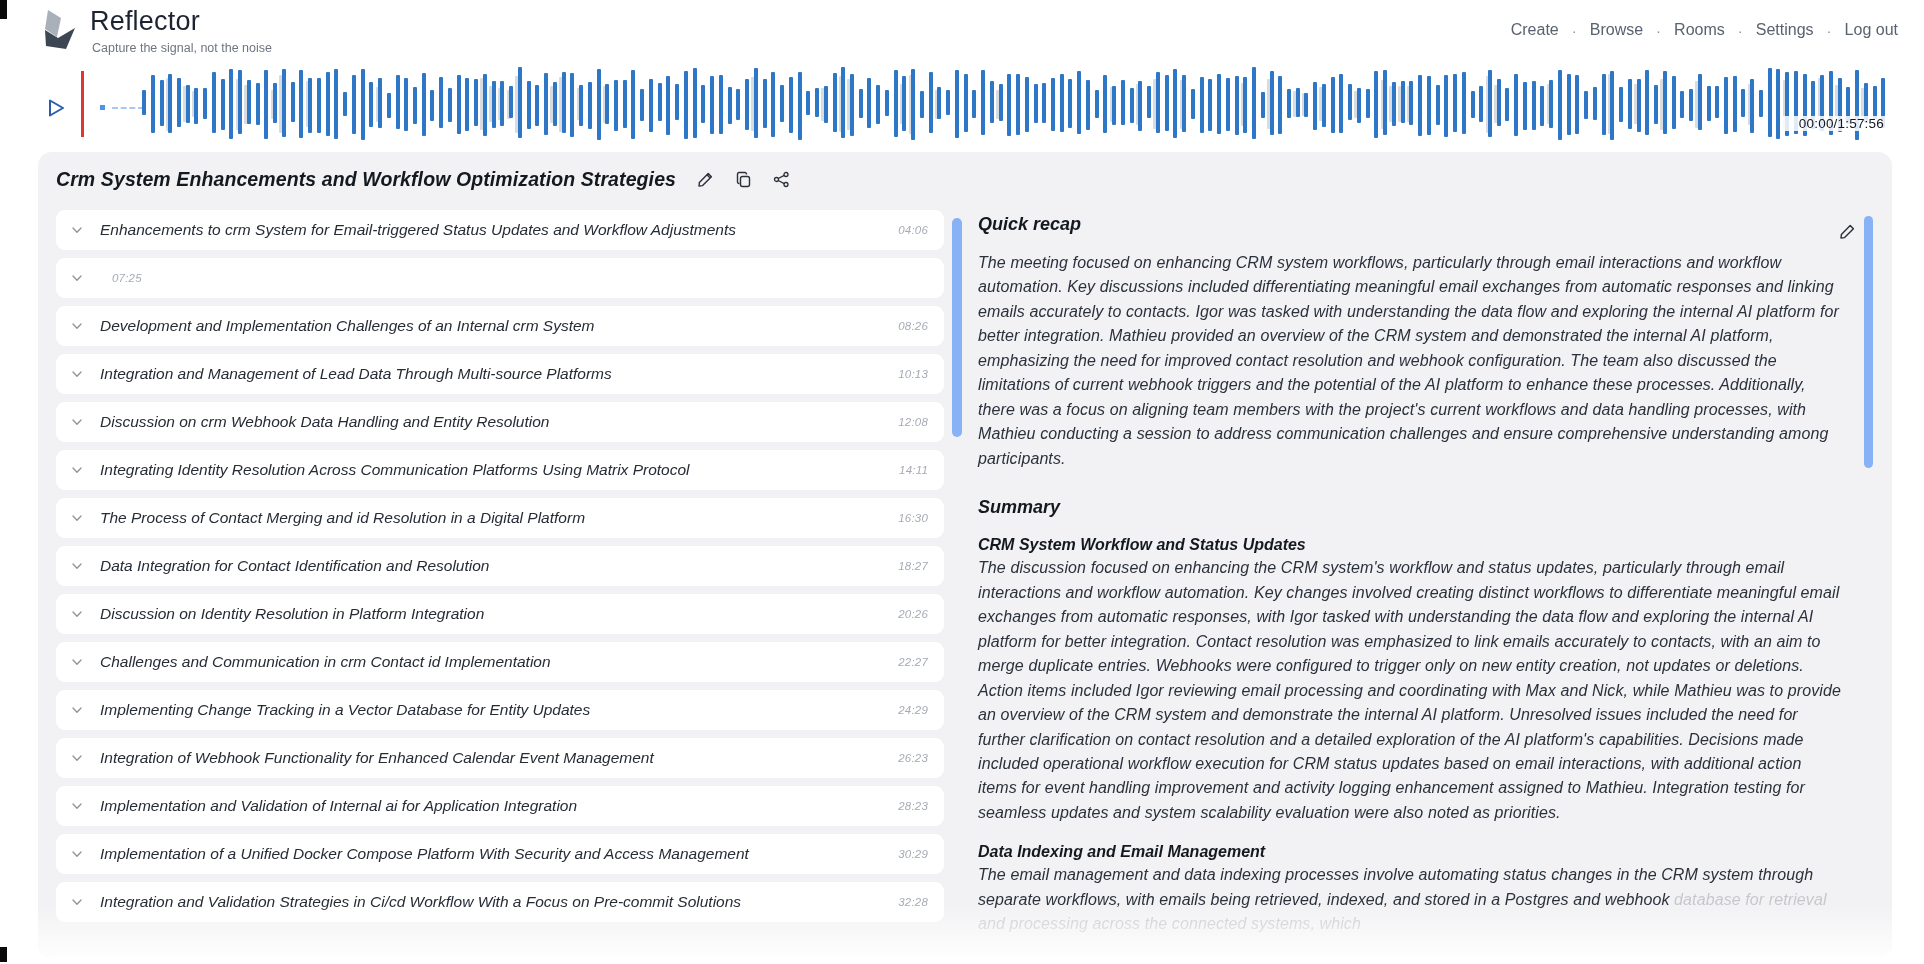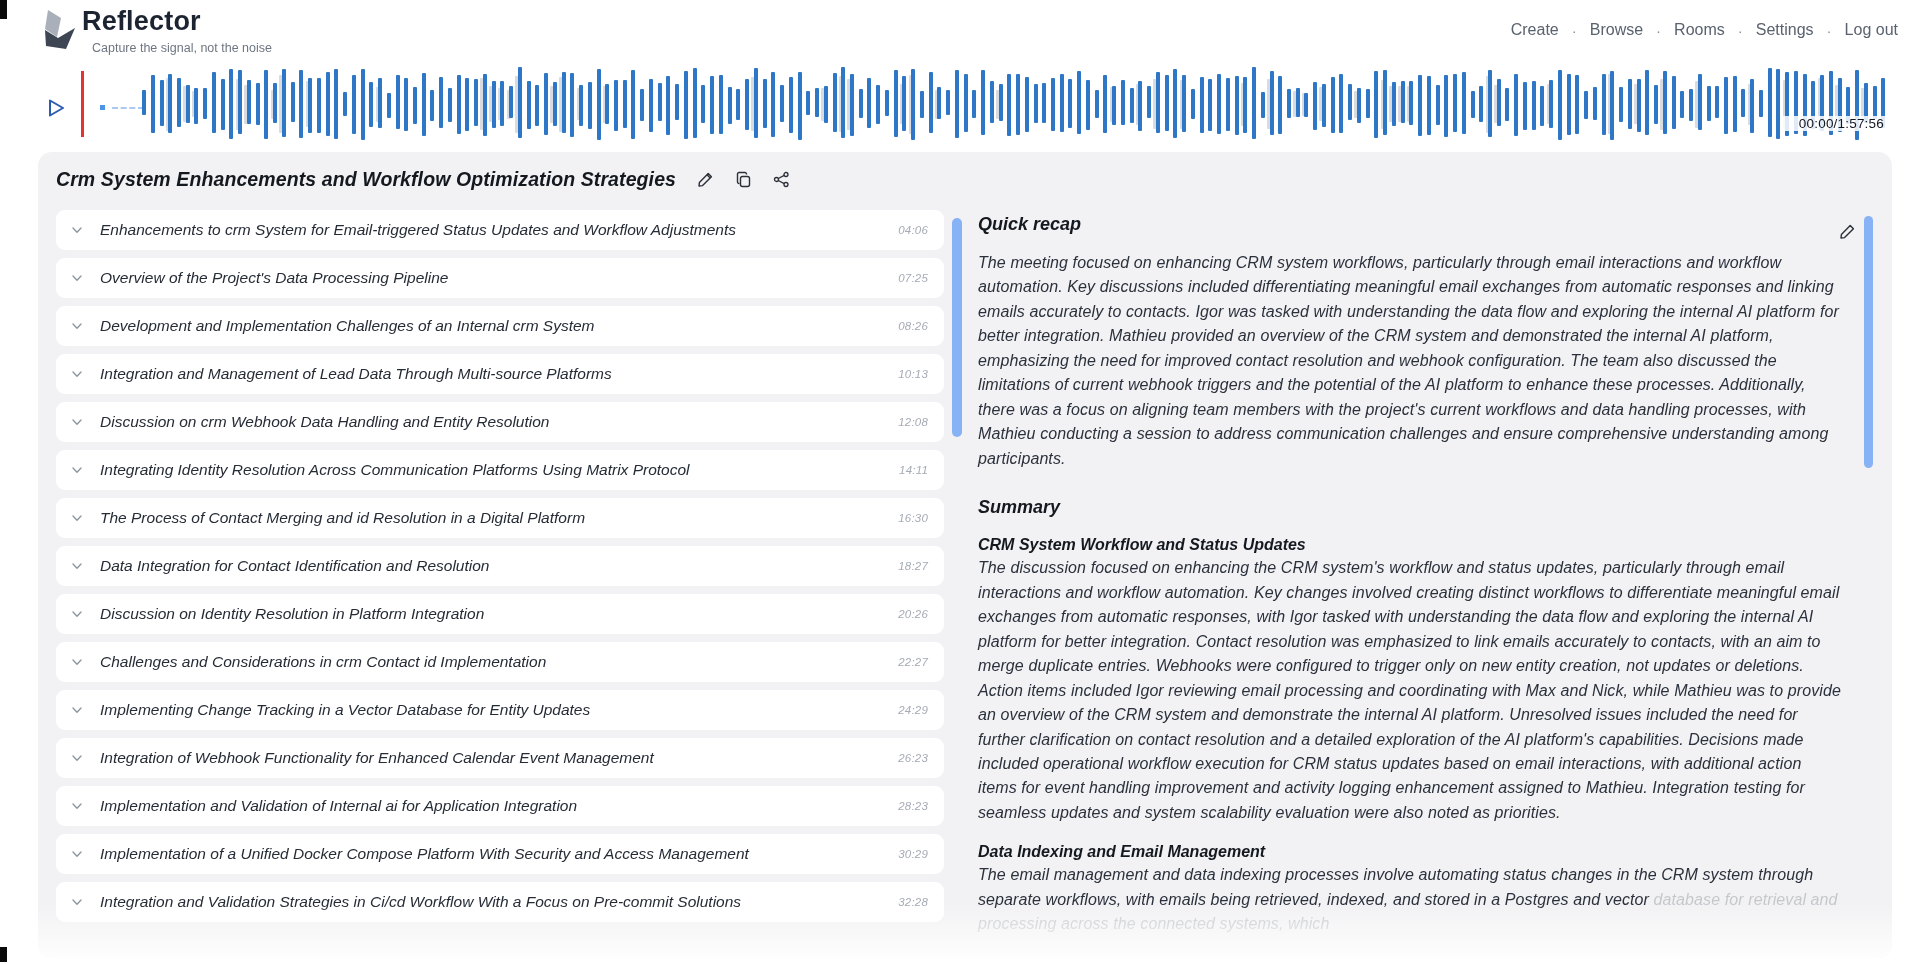--- a/index.html
+++ b/index.html
@@ -9,21 +9,21 @@
     font-family:"Liberation Sans", sans-serif;
     -webkit-font-smoothing:antialiased;
   }
   
   .corner-artifact{position:absolute;background:#0a0a0a;}
   .corner-artifact.tl{left:0;top:0;width:7px;height:19px;}
   .corner-artifact.bl{left:0;top:947px;width:7px;height:15px;}
 
   
   .logo-mark{position:absolute;left:38px;top:7px;width:42px;height:44px;}
-  .app-name{position:absolute;left:82px;top:6px;font-size:27px;font-weight:700;color:#1d2431;letter-spacing:.2px;}
+  .app-name{position:absolute;left:90px;top:6px;font-size:27px;font-weight:400;color:#1d2431;letter-spacing:.2px;}
   .tagline{position:absolute;left:92px;top:41px;font-size:12.5px;color:#6e7682;}
   .top-nav{position:absolute;right:26px;top:21px;display:flex;align-items:center;gap:13px;font-size:16px;color:#59626e;}
   .top-nav .nav-item{cursor:pointer;white-space:nowrap;}
   .top-nav .nav-dot{color:#8b929c;font-size:15px;}
 
   
   .player{position:absolute;left:0;top:64px;width:1924px;height:80px;}
   .play-btn{position:absolute;left:45px;top:33px;width:22px;height:22px;cursor:pointer;}
   .playhead{position:absolute;left:81px;top:7px;width:3px;height:66px;background:#e53430;cursor:ew-resize;}
   .silence-dot{position:absolute;left:100px;top:41px;width:5px;height:5px;background:#4d93e6;}
@@ -390,21 +390,20 @@
       <path d="M3 5 L7 9.2 L11 5" fill="none" stroke="currentColor" stroke-width="1.3" stroke-linecap="round" stroke-linejoin="round"></path>
     </svg>
     <span class="topic-title">Enhancements to crm System for Email-triggered Status Updates and Workflow Adjustments</span>
     <span class="topic-time">04:06</span>
   </div>
 
   <div class="topic-row">
     <svg class="chevron" viewBox="0 0 14 14">
       <path d="M3 5 L7 9.2 L11 5" fill="none" stroke="currentColor" stroke-width="1.3" stroke-linecap="round" stroke-linejoin="round"></path>
     </svg>
-    <span class="topic-title">Overview of the Project's Data Processing Pipeline</span>
     <span class="topic-time">07:25</span>
   </div>
 
   <div class="topic-row">
     <svg class="chevron" viewBox="0 0 14 14">
       <path d="M3 5 L7 9.2 L11 5" fill="none" stroke="currentColor" stroke-width="1.3" stroke-linecap="round" stroke-linejoin="round"></path>
     </svg>
     <span class="topic-title">Development and Implementation Challenges of an Internal crm System</span>
     <span class="topic-time">08:26</span>
   </div>
@@ -454,21 +453,21 @@
       <path d="M3 5 L7 9.2 L11 5" fill="none" stroke="currentColor" stroke-width="1.3" stroke-linecap="round" stroke-linejoin="round"></path>
     </svg>
     <span class="topic-title">Discussion on Identity Resolution in Platform Integration</span>
     <span class="topic-time">20:26</span>
   </div>
 
   <div class="topic-row">
     <svg class="chevron" viewBox="0 0 14 14">
       <path d="M3 5 L7 9.2 L11 5" fill="none" stroke="currentColor" stroke-width="1.3" stroke-linecap="round" stroke-linejoin="round"></path>
     </svg>
-    <span class="topic-title">Challenges and Considerations in crm Contact id Implementation</span>
+    <span class="topic-title">Challenges and Communication in crm Contact id Implementation</span>
     <span class="topic-time">22:27</span>
   </div>
 
   <div class="topic-row">
     <svg class="chevron" viewBox="0 0 14 14">
       <path d="M3 5 L7 9.2 L11 5" fill="none" stroke="currentColor" stroke-width="1.3" stroke-linecap="round" stroke-linejoin="round"></path>
     </svg>
     <span class="topic-title">Implementing Change Tracking in a Vector Database for Entity Updates</span>
     <span class="topic-time">24:29</span>
   </div>
@@ -509,21 +508,21 @@
 
   <div class="summary-col">
     <h3 class="recap-heading">Quick recap</h3>
     <p class="body-text">The meeting focused on enhancing CRM system workflows, particularly through email interactions and workflow automation. Key discussions included differentiating meaningful email exchanges from automatic responses and linking emails accurately to contacts. Igor was tasked with understanding the data flow and exploring the internal AI platform for better integration. Mathieu provided an overview of the CRM system and demonstrated the internal AI platform, emphasizing the need for improved contact resolution and webhook configuration. The team also discussed the limitations of current webhook triggers and the potential of the AI platform to enhance these processes. Additionally, there was a focus on aligning team members with the project's current workflows and data handling processes, with Mathieu conducting a session to address communication challenges and ensure comprehensive understanding among participants.</p>
     <h3 class="summary-heading">Summary</h3>
 
     <h4 class="section-heading">CRM System Workflow and Status Updates</h4>
     <p class="body-text">The discussion focused on enhancing the CRM system's workflow and status updates, particularly through email interactions and workflow automation. Key changes involved creating distinct workflows to differentiate meaningful email exchanges from automatic responses, with Igor tasked with understanding the data flow and exploring the internal AI platform for better integration. Contact resolution was emphasized to link emails accurately to contacts, with an aim to merge duplicate entries. Webhooks were configured to trigger only on new entity creation, not updates or deletions. Action items included Igor reviewing email processing and coordinating with Max and Nick, while Mathieu was to provide an overview of the CRM system and demonstrate the internal AI platform. Unresolved issues included the need for further clarification on contact resolution and a detailed exploration of the AI platform's capabilities. Decisions made included operational workflow execution for CRM status updates based on email interactions, with additional action items for event handling improvement and activity logging enhancement assigned to Mathieu. Integration testing for seamless updates and system scalability evaluation were also noted as priorities.</p>
 
     <h4 class="section-heading">Data Indexing and Email Management</h4>
-    <p class="body-text"><span>The email management and data indexing processes involve automating status changes in the CRM system through separate workflows, with emails being retrieved, indexed, and stored in a Postgres and vector</span>
+    <p class="body-text"><span>The email management and data indexing processes involve automating status changes in the CRM system through separate workflows, with emails being retrieved, indexed, and stored in a Postgres and webhook</span>
       <span class="faded-text">database for retrieval and processing across the connected systems, which</span></p>
   </div>
 
   <span class="icon-btn recap-edit">
     <svg width="17" height="17" viewBox="0 0 17 17">
       <path d="M11.2 2.6 L14.4 5.8 L5.6 14.6 L2 15 L2.4 11.4 Z" fill="none" stroke="#2a2f38" stroke-width="1.4" stroke-linejoin="round"></path>
     </svg>
   </span>
 
   <div class="panel-scrollbar"></div>

